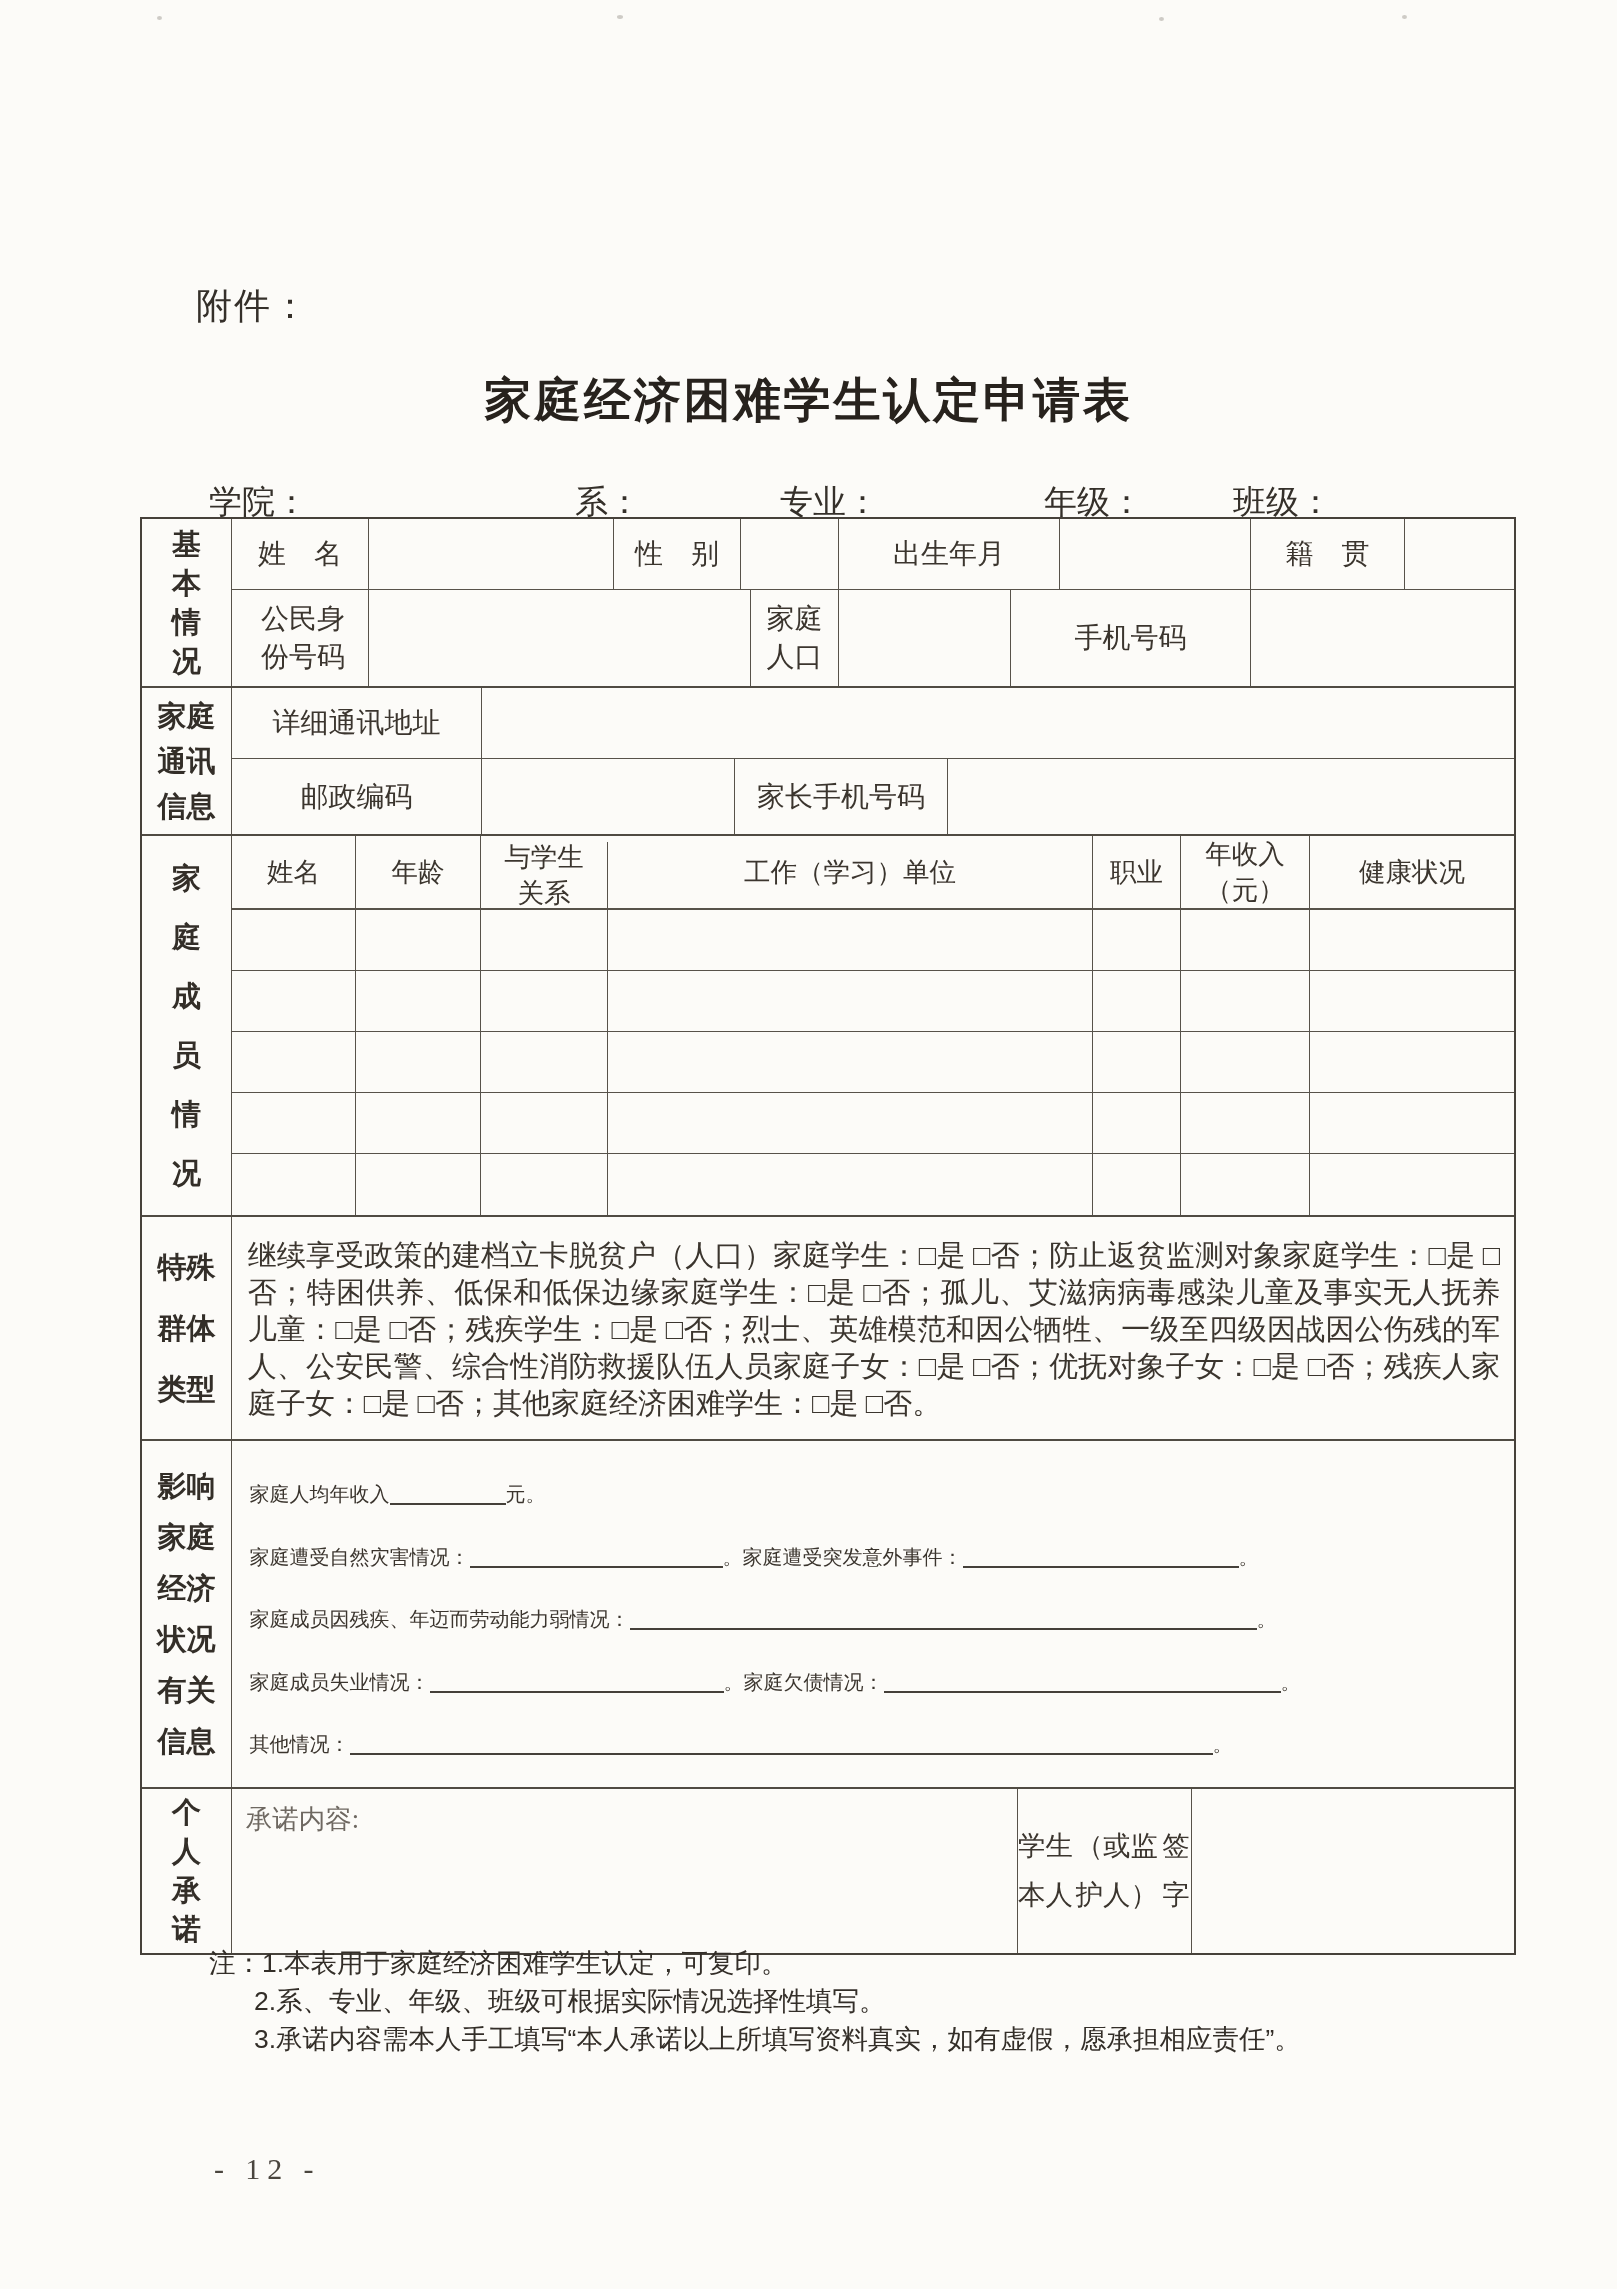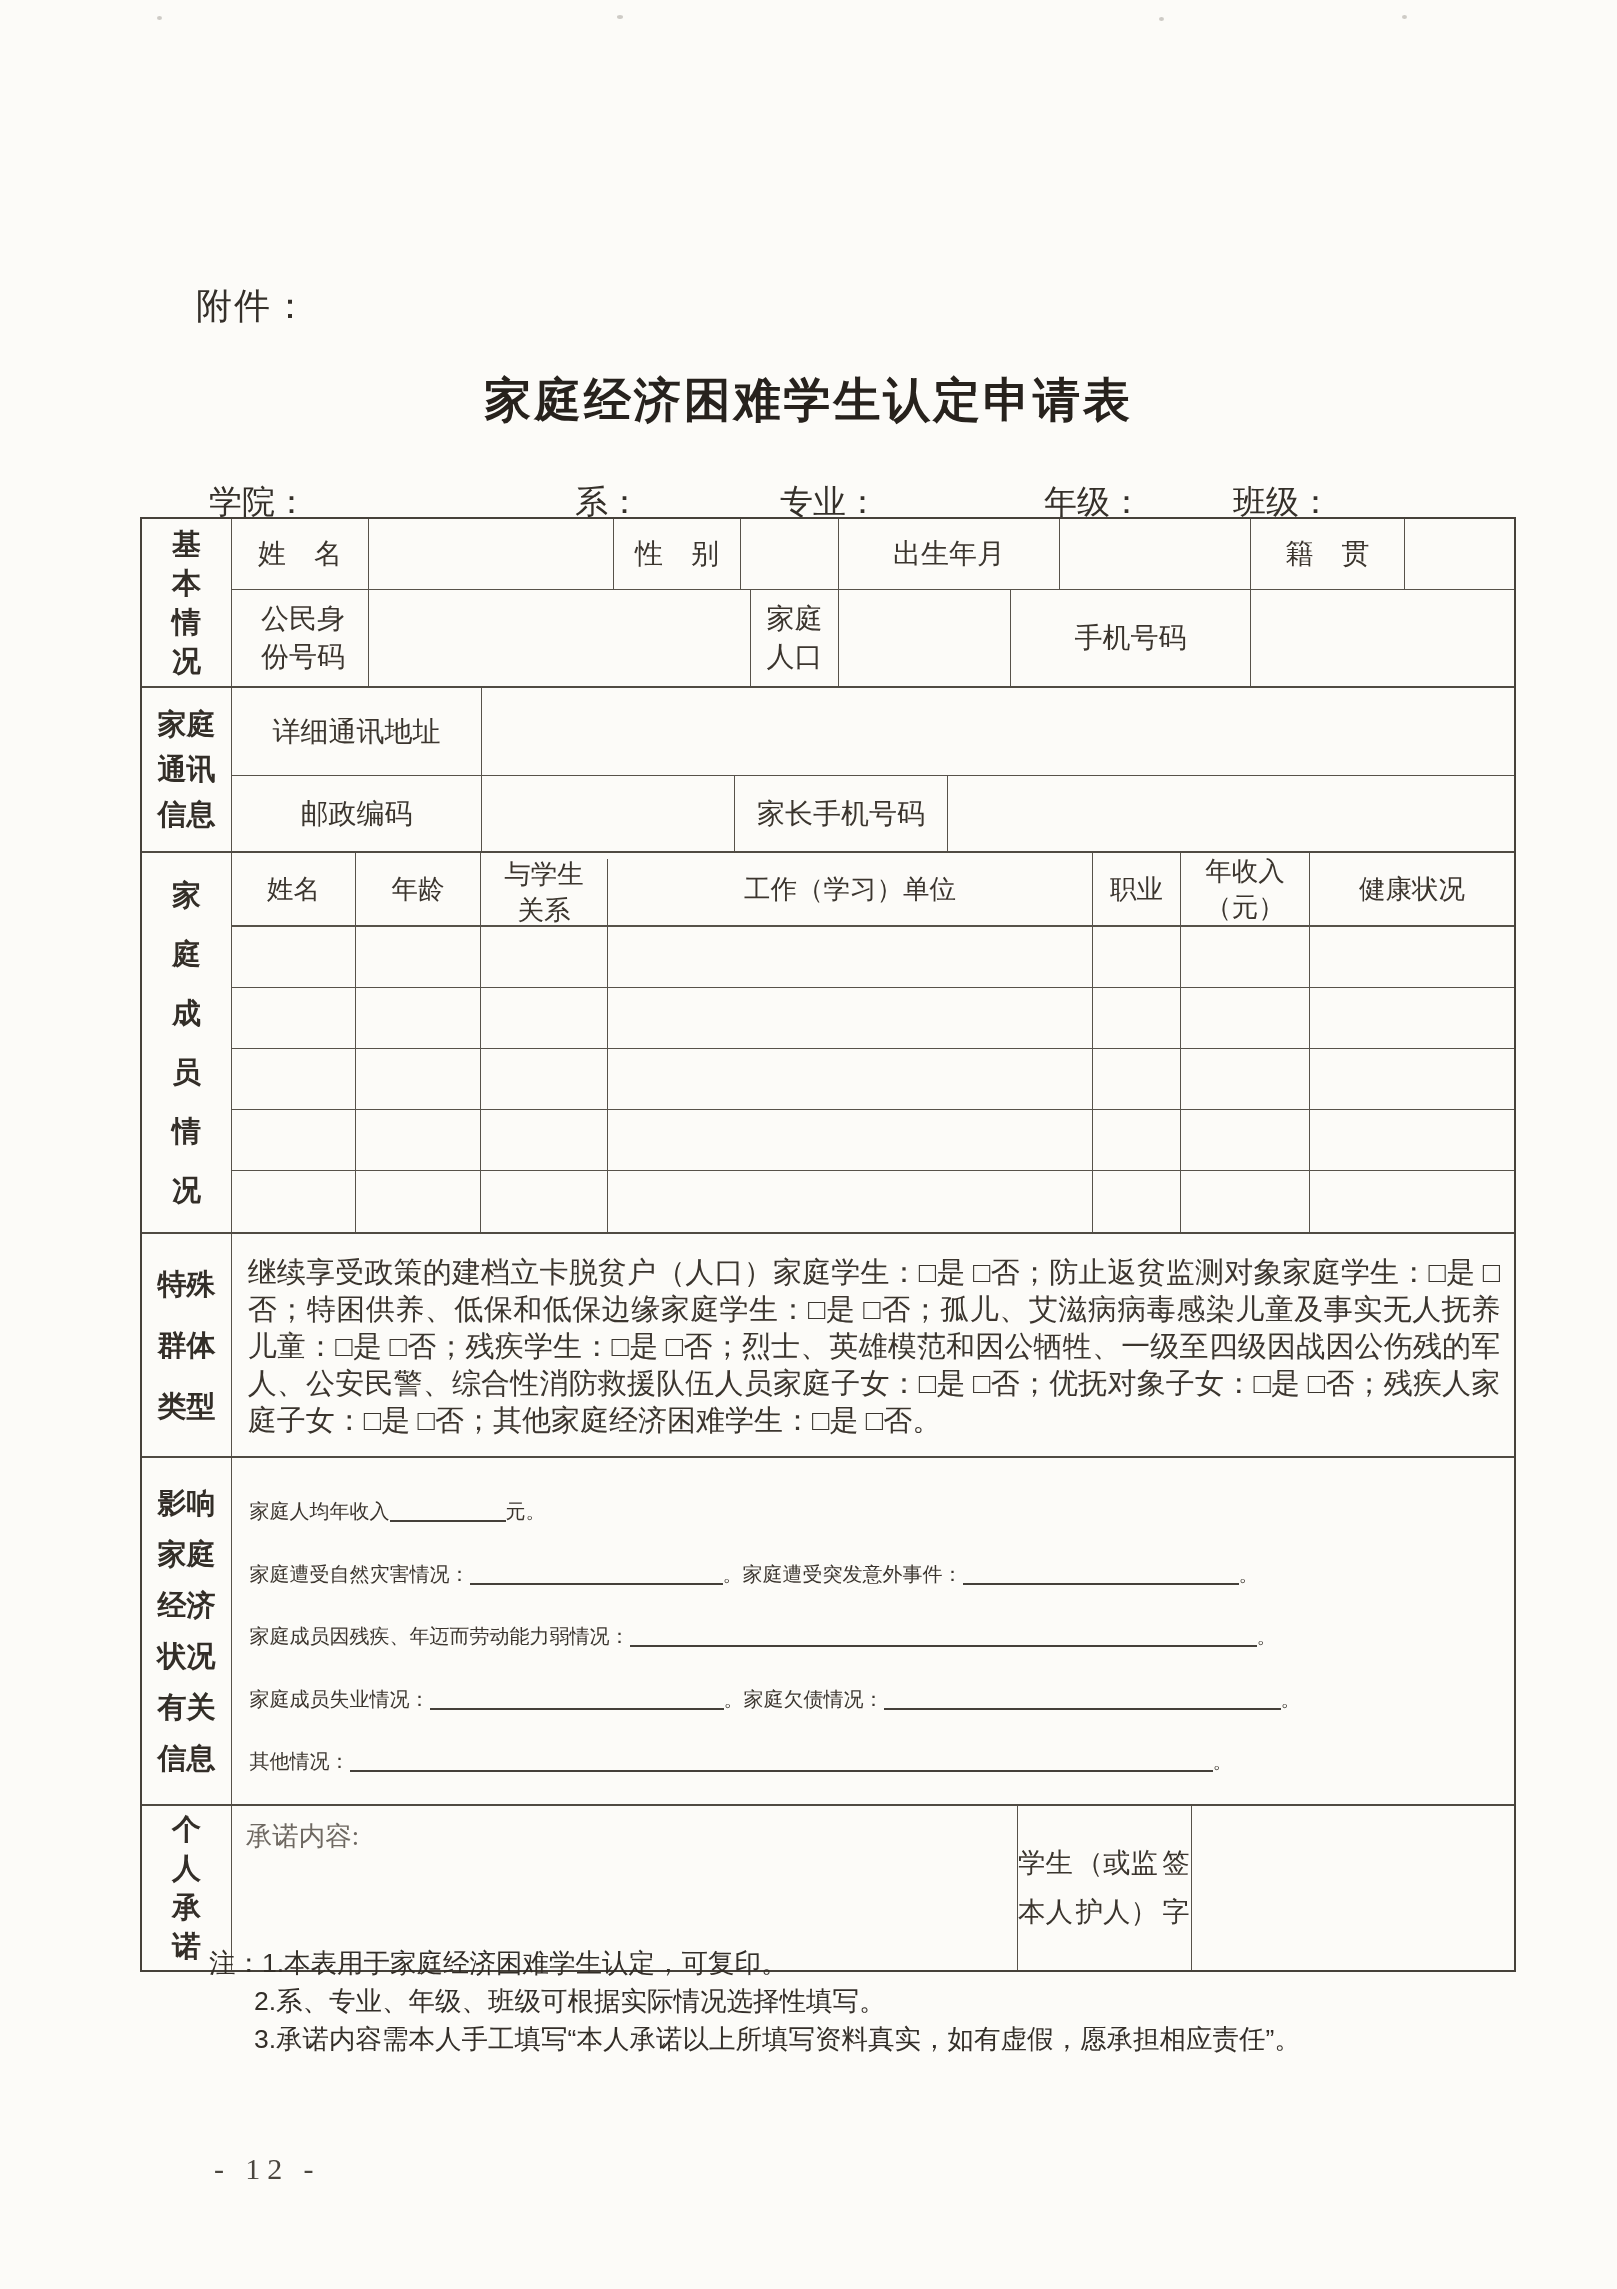--- a/index.html
+++ b/index.html
@@ -131,21 +131,21 @@
           <div class="cell" style="flex:1;"></div>
         </div>
       </div>
     </div>
 
     <div class="sec">
       <div class="side">
         <div class="vw2 lh46">家庭通讯信息</div>
       </div>
       <div class="sec-body">
-        <div class="row" style="height:88px;">
+        <div class="row" style="height:71px;">
           <div class="cell lab" style="width:250px;">详细通讯地址</div>
           <div class="cell" style="flex:1;"></div>
         </div>
         <div class="row" style="height:75px;">
           <div class="cell lab" style="width:250px;">邮政编码</div>
           <div class="cell" style="width:253px;"></div>
           <div class="cell lab" style="width:213px;">家长手机号码</div>
           <div class="cell" style="flex:1;"></div>
         </div>
       </div>

